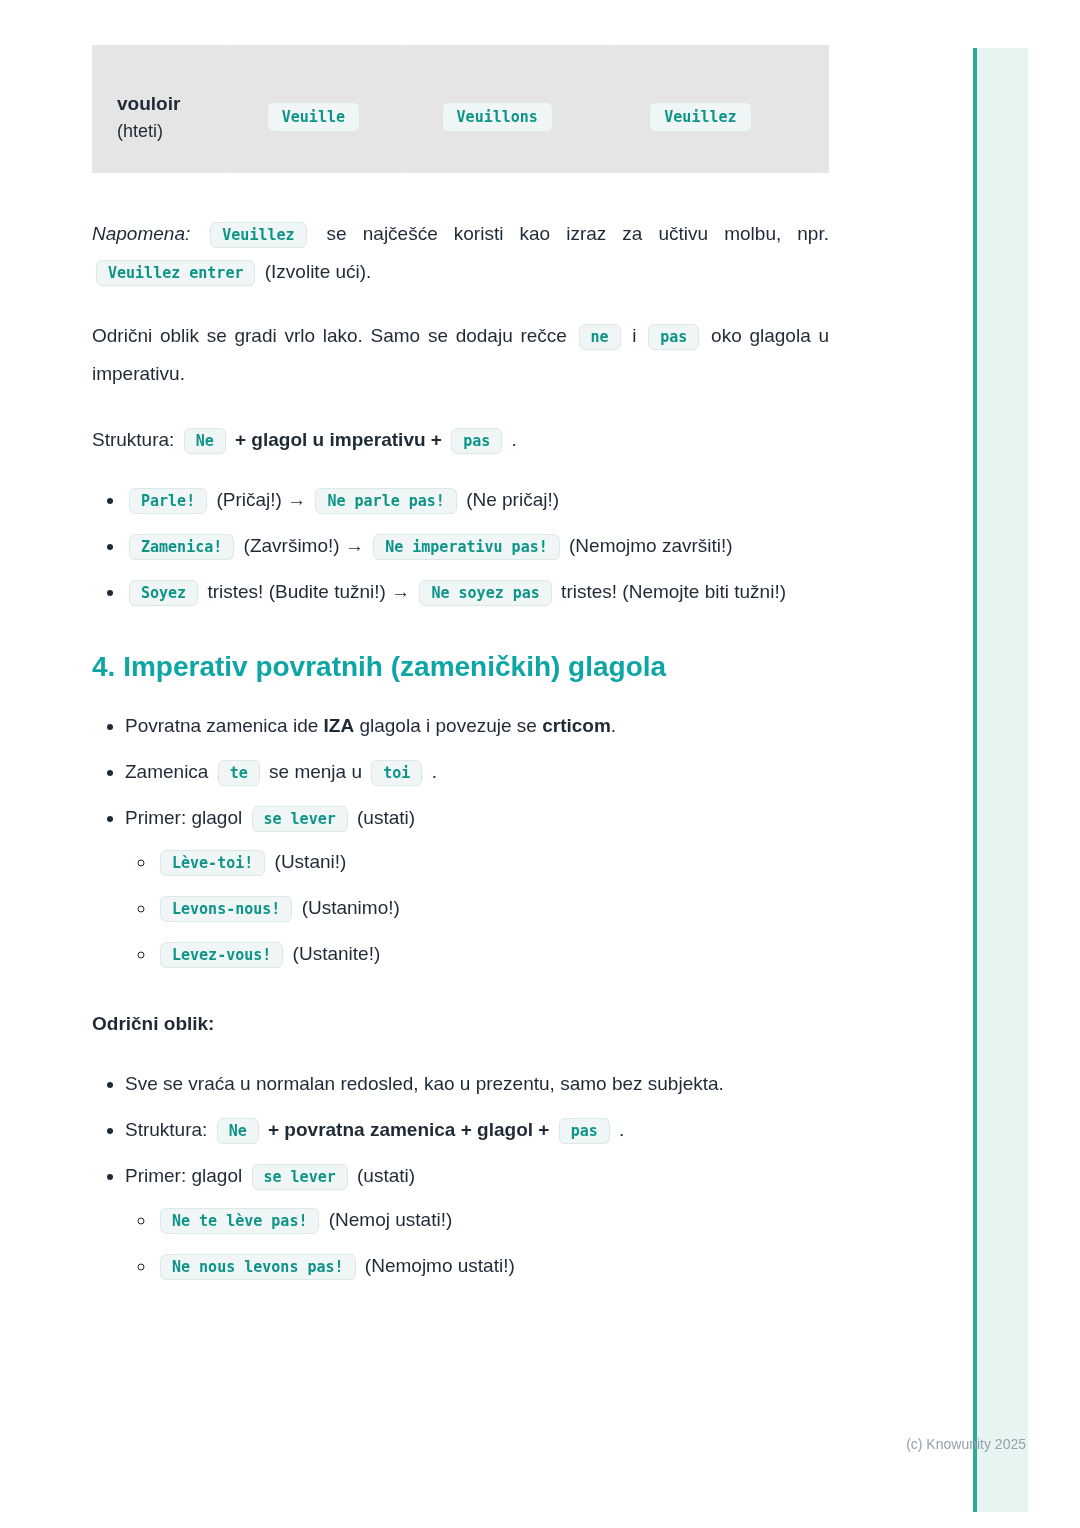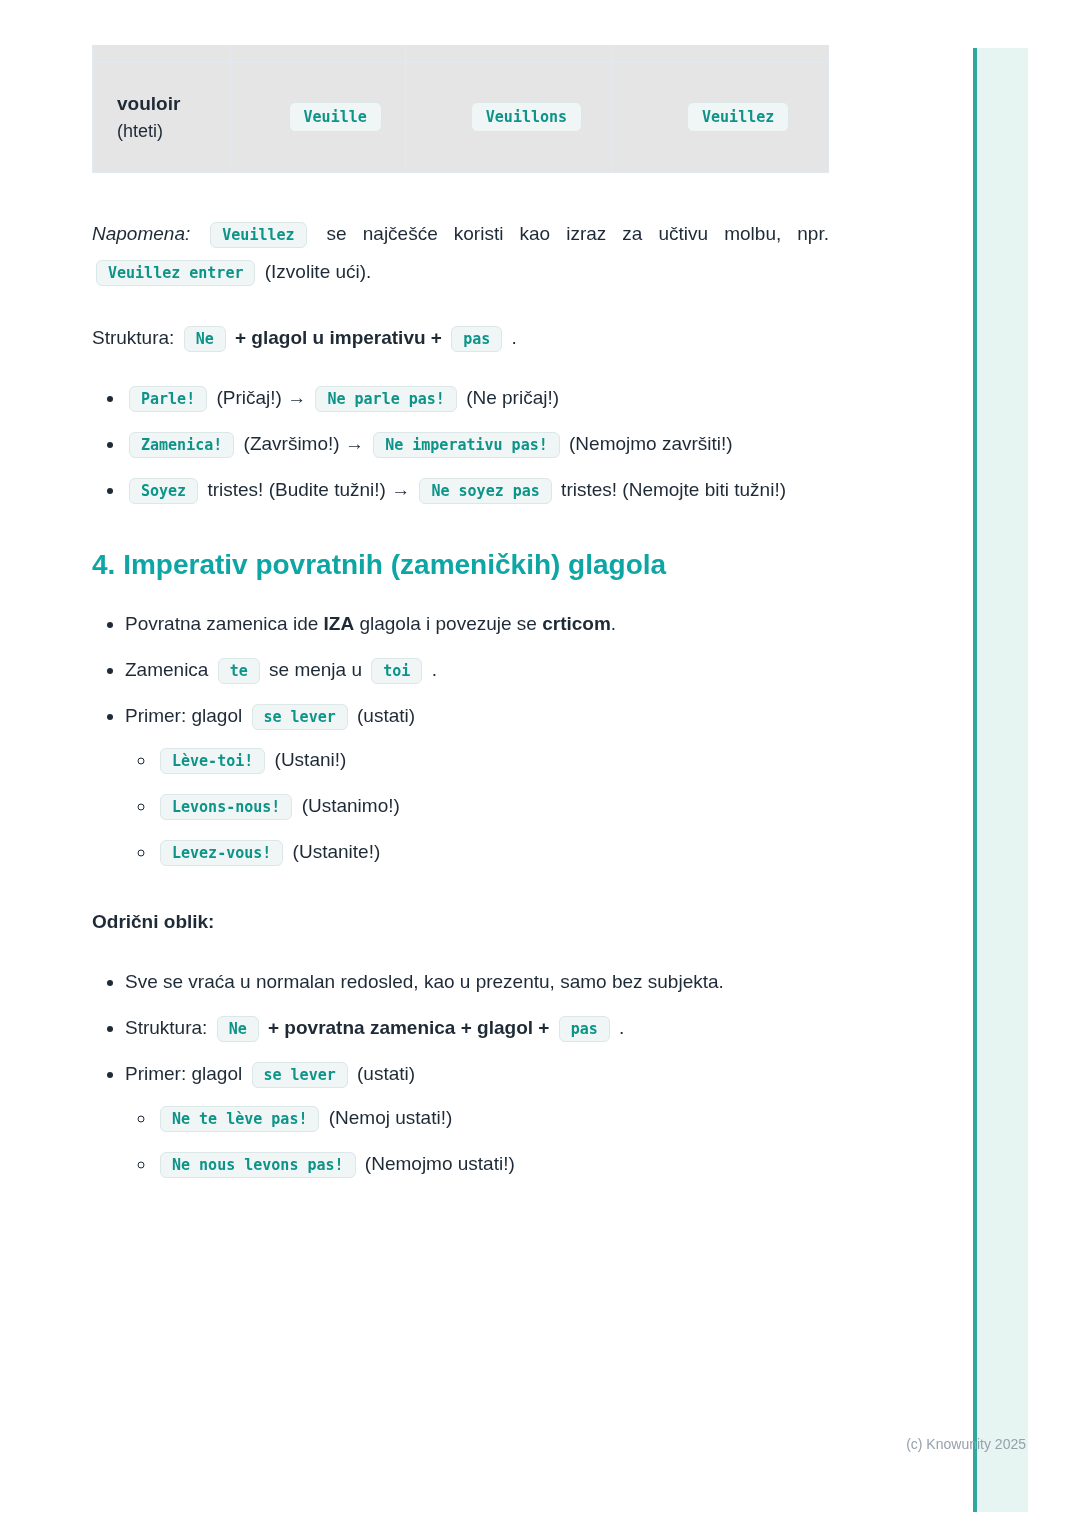--- a/index.html
+++ b/index.html
@@ -34,21 +34,21 @@
   }
   table.verb-table td {
     border: 1px solid #e4e9ef;
     vertical-align: middle;
   }
   tr.cut-row td { height: 17px; border-top: none; }
   tr.verb-row td { height: 110px; }
   td.verb-cell { padding-left: 24px; }
   .verb-name { font-weight: 700; font-size: 19px; }
   .verb-translation { font-size: 18px; margin-top: 6px; }
-  td.form-cell { padding-left: 36px; text-align: center; }
+  td.form-cell { padding-left: 36px; }
 
   
   .chip {
     display: inline-block;
     font-family: "DejaVu Sans Mono", monospace;
     font-size: 15px;
     font-weight: 700;
     color: var(--chip-text);
     background: #f0f5f6;
     border: 1px solid #dce7e8;
@@ -151,20 +151,21 @@
         <td class="form-cell">
           <span class="chip">Veuillez</span>
         </td>
       </tr>
     </tbody>
   </table>
 
   <p class="note justify"><em>Napomena: </em><span class="chip">Veuillez</span><span> se najčešće koristi kao izraz za učtivu molbu, npr. </span><span class="chip">Veuillez entrer</span><span> (Izvolite ući).</span></p>
 
 
+  <p class="intro justify"><span>Odrični oblik se gradi vrlo lako. Samo se dodaju rečce </span><span class="chip">ne</span><span> i </span><span class="chip">pas</span><span> oko glagola u imperativu.</span></p>
 
   <p class="structure"><span>Struktura: </span><span class="chip">Ne</span><strong> + glagol u imperativu + </strong><span class="chip">pas</span><span> .</span></p>
 
   <ul class="bullets">
     <li><span class="chip">Parle!</span><span> (Pričaj!) → </span><span class="chip">Ne parle pas!</span><span> (Ne pričaj!)</span></li>
     <li><span class="chip">Zamenica!</span><span> (Završimo!) → </span><span class="chip">Ne imperativu pas!</span><span> (Nemojmo završiti!)</span></li>
     <li><span class="chip">Soyez</span><span> tristes! (Budite tužni!) → </span><span class="chip">Ne soyez pas</span><span> tristes! (Nemojte biti tužni!)</span></li>
   </ul>
 
   <h2>4. Imperativ povratnih (zameničkih) glagola</h2>

